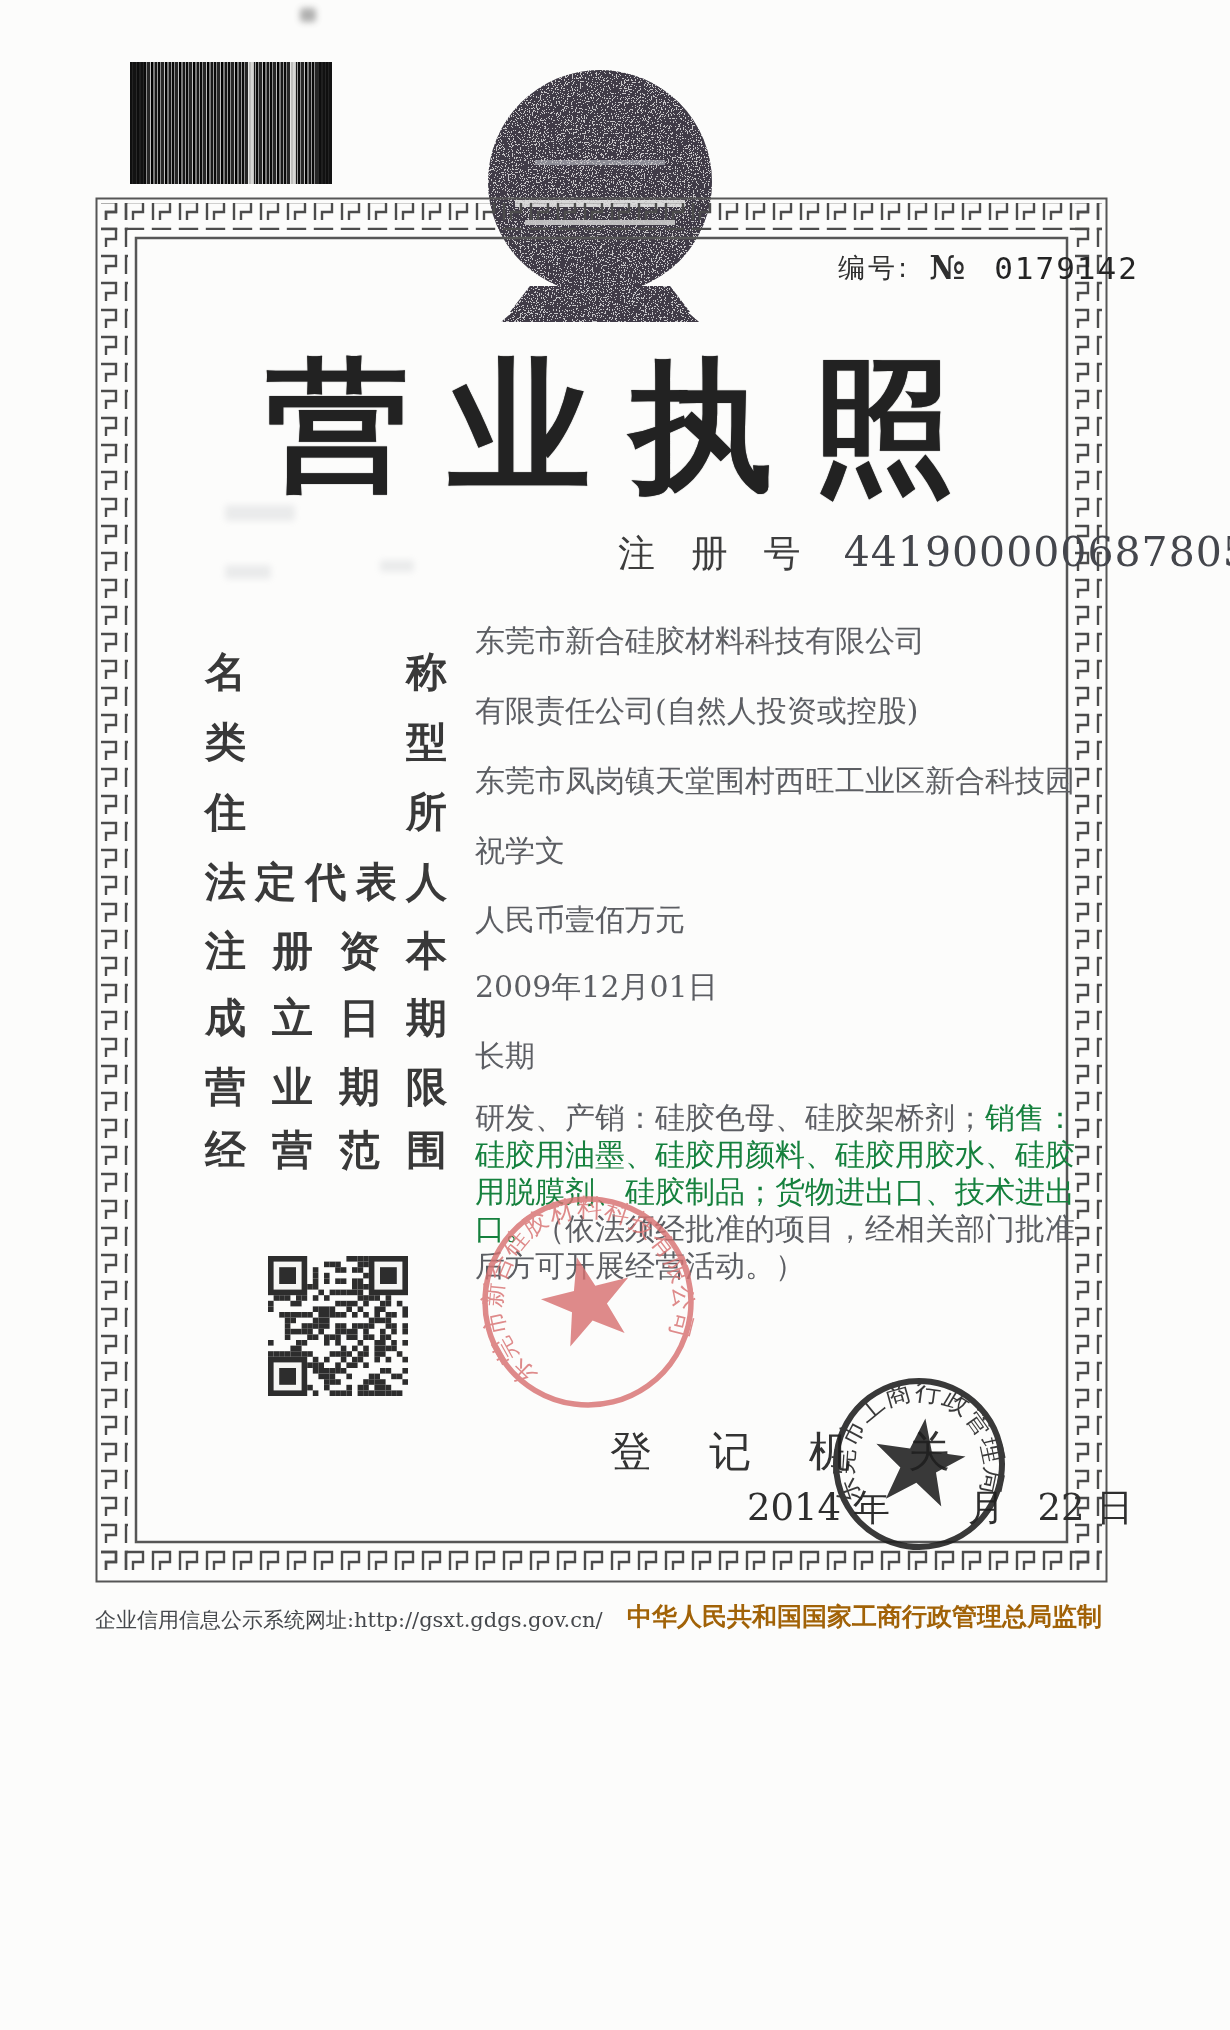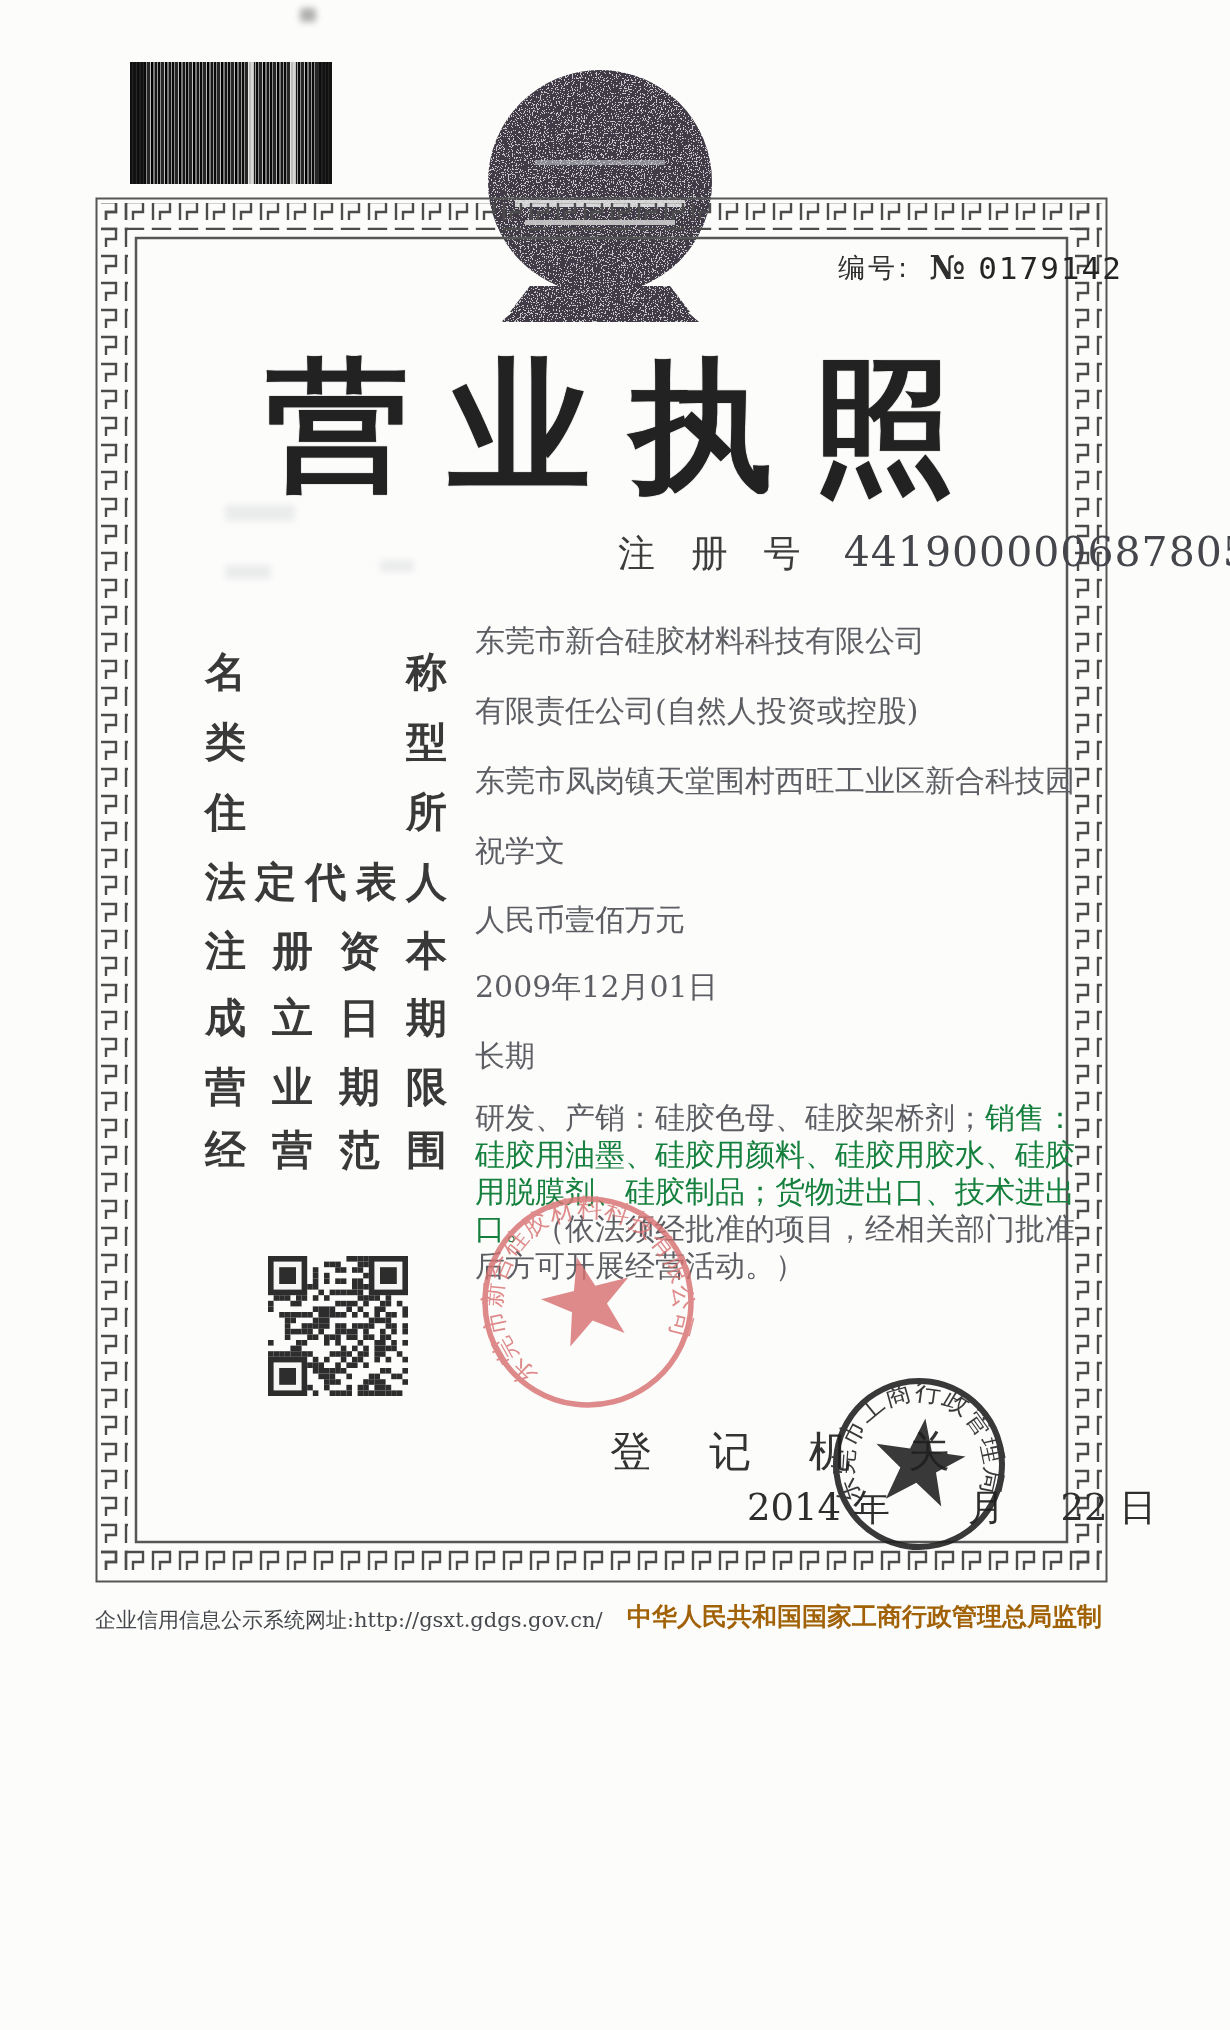--- a/index.html
+++ b/index.html
@@ -18,21 +18,21 @@
   .barcode .edge.l{left:0;} .barcode .edge.r{right:0;}
   .barcode .gap{position:absolute;top:0;bottom:0;width:6px;background:#e8e8e6;opacity:.8;}
   
   .emblem{position:absolute;left:455px;top:60px;}
   
   .frame{position:absolute;left:95px;top:197px;}
   
   .serial{position:absolute;left:838px;top:248px;white-space:nowrap;color:#2f2f2f;}
   .serial .lbl{font-size:27px;letter-spacing:3px;vertical-align:2px;}
   .serial .nosign{font-family:"DejaVu Serif",serif;font-weight:700;font-size:33px;margin-left:14px;}
-  .serial .num{font-family:"DejaVu Sans Mono",monospace;font-size:31px;letter-spacing:2px;margin-left:8px;color:#242424;}
+  .serial .num{font-family:"DejaVu Sans Mono",monospace;font-size:31px;letter-spacing:2px;margin-left:24px;color:#242424;}
   
   .title{
     position:absolute;left:135px;top:332px;width:935px;text-align:center;
     font-size:142px;font-weight:900;letter-spacing:40px;padding-left:28px;
     color:#222;text-shadow:0 0 1px #444;font-family:"DejaVu Sans",sans-serif;
   }
   
   .regline{position:absolute;left:618px;top:528px;white-space:nowrap;}
   .regline .rlabel{font-size:37px;color:#3d3d3d;letter-spacing:12px;font-weight:500;}
   .regline .rnum{font-family:"DejaVu Serif",serif;font-size:41px;color:#44464c;margin-left:26px;letter-spacing:1px;}
@@ -51,21 +51,21 @@
   .scope-text .b{font-weight:400;color:#15803d;}
   
   .qr{position:absolute;left:268px;top:1256px;}
   
   .seal{position:absolute;}
   
   .registry-label{position:absolute;left:610px;top:1424px;font-size:42px;letter-spacing:22px;font-weight:500;color:#333;text-align:right;}
   .dateline{position:absolute;left:747px;top:1483px;white-space:nowrap;font-family:"DejaVu Serif",serif;font-size:37px;color:#2e2e2e;}
   .dateline .seg{display:inline-block;}
   .dateline .m{margin-left:66px;}
-  .dateline .d{margin-left:44px;}
+  .dateline .d{margin-left:21px;}
   
   .footer-left{position:absolute;left:95px;top:1606px;font-family:"DejaVu Serif",serif;font-size:21px;color:#45484c;}
   .footer-right{position:absolute;right:128px;top:1600px;font-family:"DejaVu Serif",serif;font-weight:700;font-size:25px;color:#a16207;}
   
   .ghost{position:absolute;background:#9aa0a6;opacity:.18;filter:blur(3px);border-radius:3px;}
 </style>
 </head>
 <body>
 
 <div class="page">

